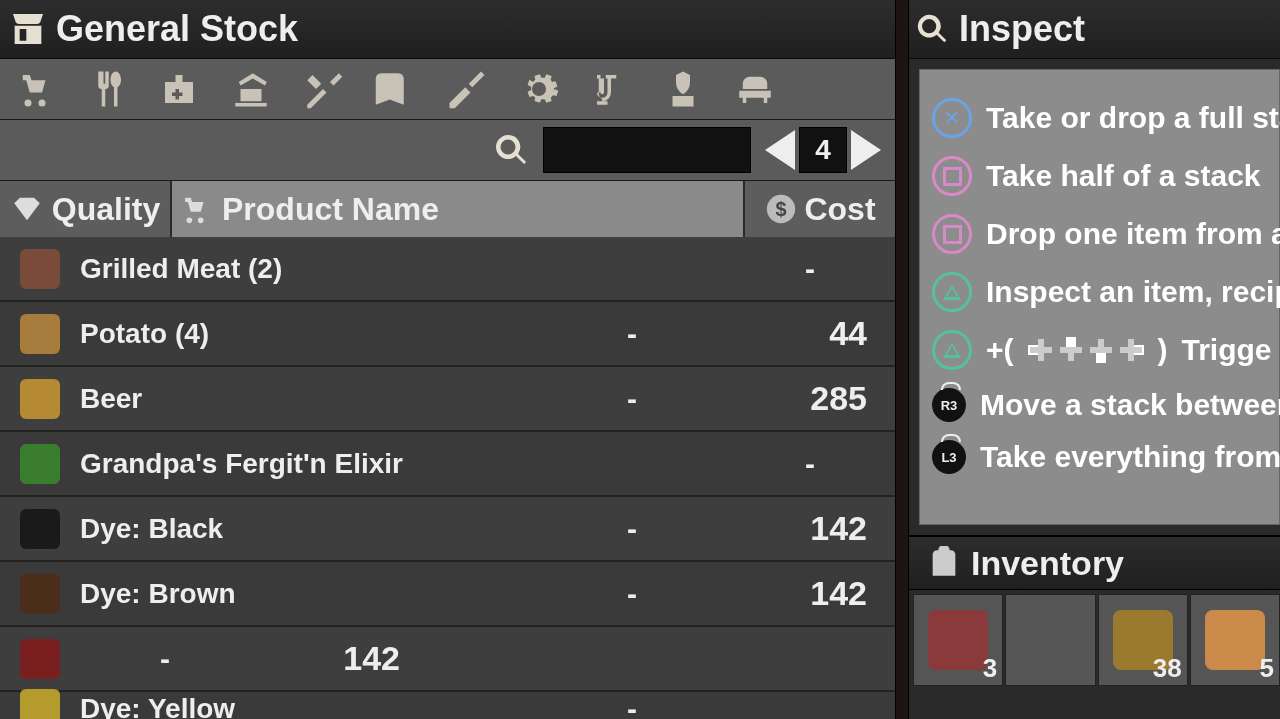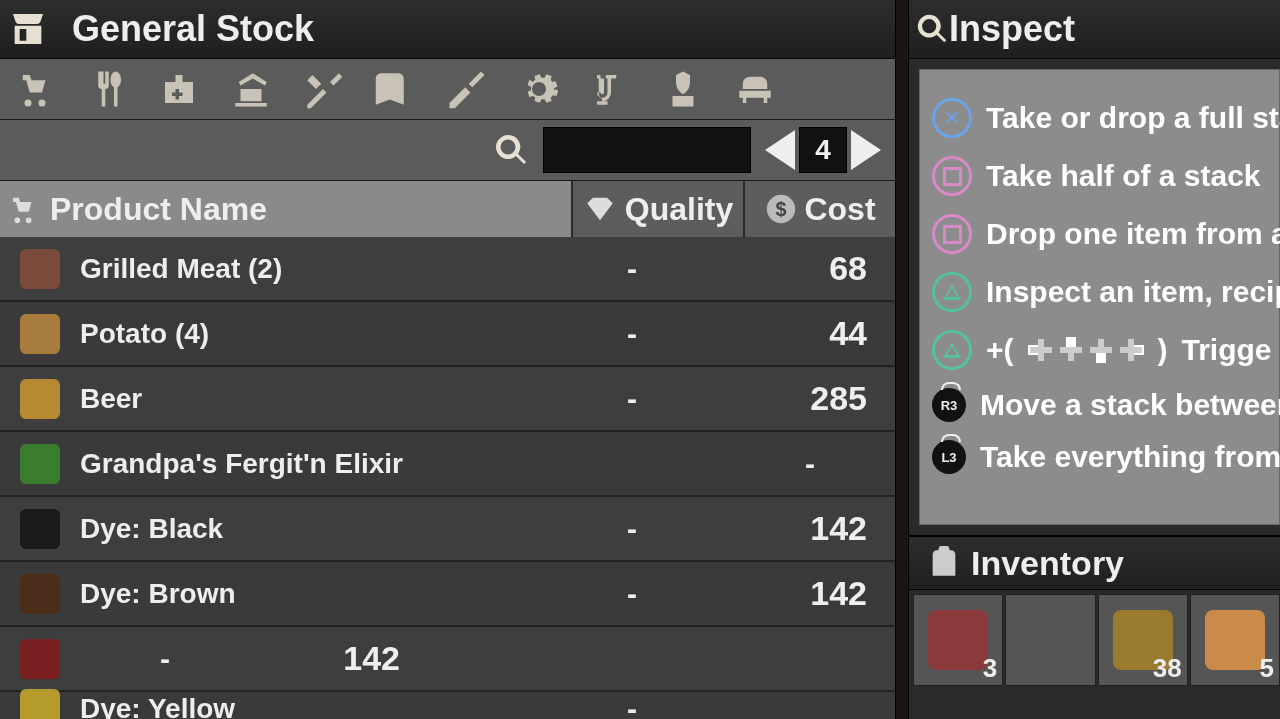--- a/index.html
+++ b/index.html
@@ -9,21 +9,20 @@
     font-stretch:condensed;
     color:#eee;font-weight:700;
   }
   .root{display:flex;width:1280px;height:719px;}
   
   .shop{width:895px;display:flex;flex-direction:column;background:#3a3a3a;}
   .shop .title-row{
     height:58px;display:flex;align-items:center;padding:0 4px 0 4px;
     background:linear-gradient(#2d2d2d,#1f1f1f);
     border-bottom:1px solid #0a0a0a;
-    gap:16px;
   }
   .shop .title-row .shop-icon{width:40px;height:40px;margin:0 8px 0 4px;display:flex;align-items:center;justify-content:center;}
   .shop .title-row .shop-title{font-size:36px;}
   .shop .title-row .spacer{flex:1;}
   .shop .title-row .restock{font-size:32px;}
   
   .catbar{
     height:60px;background:#5b5b5b;display:flex;align-items:center;gap:30px;
     padding:0 14px;border-bottom:1px solid #1a1a1a;
   }
@@ -68,21 +67,21 @@
   .trow .ccost{width:150px;text-align:right;font-size:34px;padding-right:28px;}
   .trow .ccost.blank{opacity:0;}
   .trow.cut{height:34px;}
 
   
   .vdiv{width:12px;background:#1c1513;border-left:1px solid #000;border-right:1px solid #000;}
 
   
   .right{flex:1;display:flex;flex-direction:column;overflow:hidden;}
   .panel-title{
-    height:58px;display:flex;align-items:center;padding:0 6px;
+    height:58px;display:flex;align-items:center;gap:10px;padding:0 6px;
     background:linear-gradient(#2d2d2d,#1f1f1f);font-size:36px;border-bottom:1px solid #0a0a0a;
   }
   .panel-title .mag{width:34px;height:34px;}
   .inspect-body{
     margin:10px 0 10px 10px;background:#8c8c8c;color:#fff;
     display:flex;flex-direction:column;padding:28px 0 28px 12px;flex:1;
     gap:18px;border:1px solid #666;max-height:456px;box-sizing:border-box;
   }
   .help{display:flex;align-items:center;gap:14px;font-size:30px;white-space:nowrap;}
   .btn{
@@ -207,49 +206,48 @@
         </svg>
       <input value="" style="">
       <div class="page-nav">
         <div class="tri left"></div>
         <div class="pagebox">4</div>
         <div class="tri right"></div>
       </div>
     </div>
 
     <div class="headrow">
+      <div class="hcell qual">
+        <svg viewBox="0 0 24 24">
+            <path d="M3 8l4-4h10l4 4-9 12L3 8zm4 0h10l-5 8-5-8z"></path>
+          </svg>
+        <span>Quality</span>
+      </div>
       <div class="hcell name">
         <svg viewBox="0 0 24 24">
             <path d="M7 4h2l1 3h8l-2 7H9L7 7H5V4h2zm1 14a2 2 0 100 4 2 2 0 000-4zm8 0a2 2 0 100 4 2 2 0 000-4z"></path>
           </svg>
         <span>Product Name</span>
-      </div>
-      <div class="hcell qual">
-        <svg viewBox="0 0 24 24">
-            <path d="M3 8l4-4h10l4 4-9 12L3 8zm4 0h10l-5 8-5-8z"></path>
-          </svg>
-        <span>Quality</span>
       </div>
       <div class="hcell cost">
         <svg viewBox="0 0 24 24">
             <circle cx="12" cy="12" r="10" fill="#bbb"></circle>
             <text x="12" y="17" text-anchor="middle" font-size="14" fill="#444" font-weight="bold">$</text>
           </svg>
         <span>Cost</span>
       </div>
     </div>
 
     <div class="tbody" id="tbody">
         <div class="trow">
           <div class="cicon">
             <div class="itembox" style="background:#7a4a3a"></div>
           </div>
           <div class="cname">Grilled Meat (2)</div>
           <div class="cqual">-</div>
-          <div class="ccost">68</div>
         </div>
         <div class="trow">
           <div class="cicon">
             <div class="itembox" style="background:#a87c3c"></div>
           </div>
           <div class="cname">Potato (4)</div>
           <div class="cqual">-</div>
           <div class="ccost">44</div>
         </div>
         <div class="trow">

